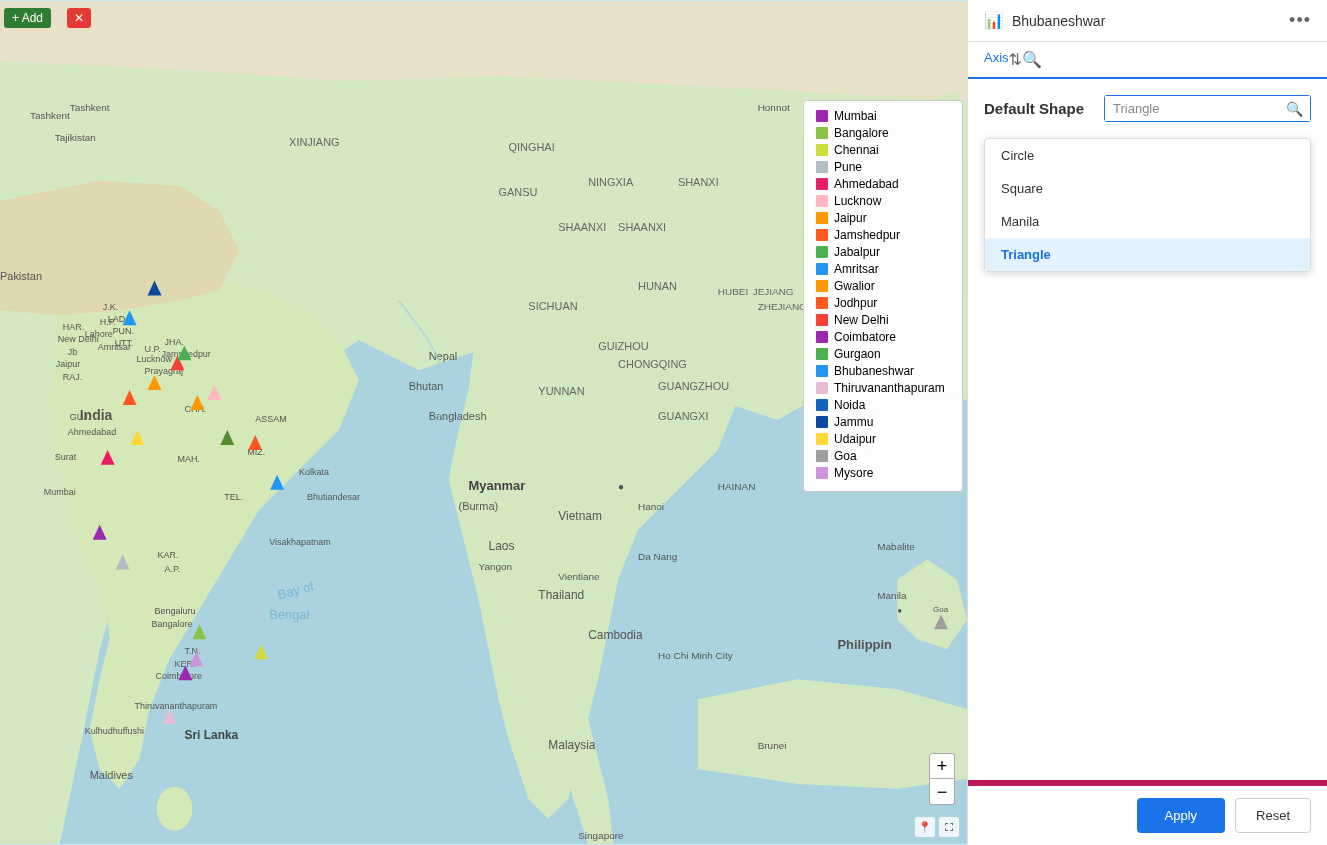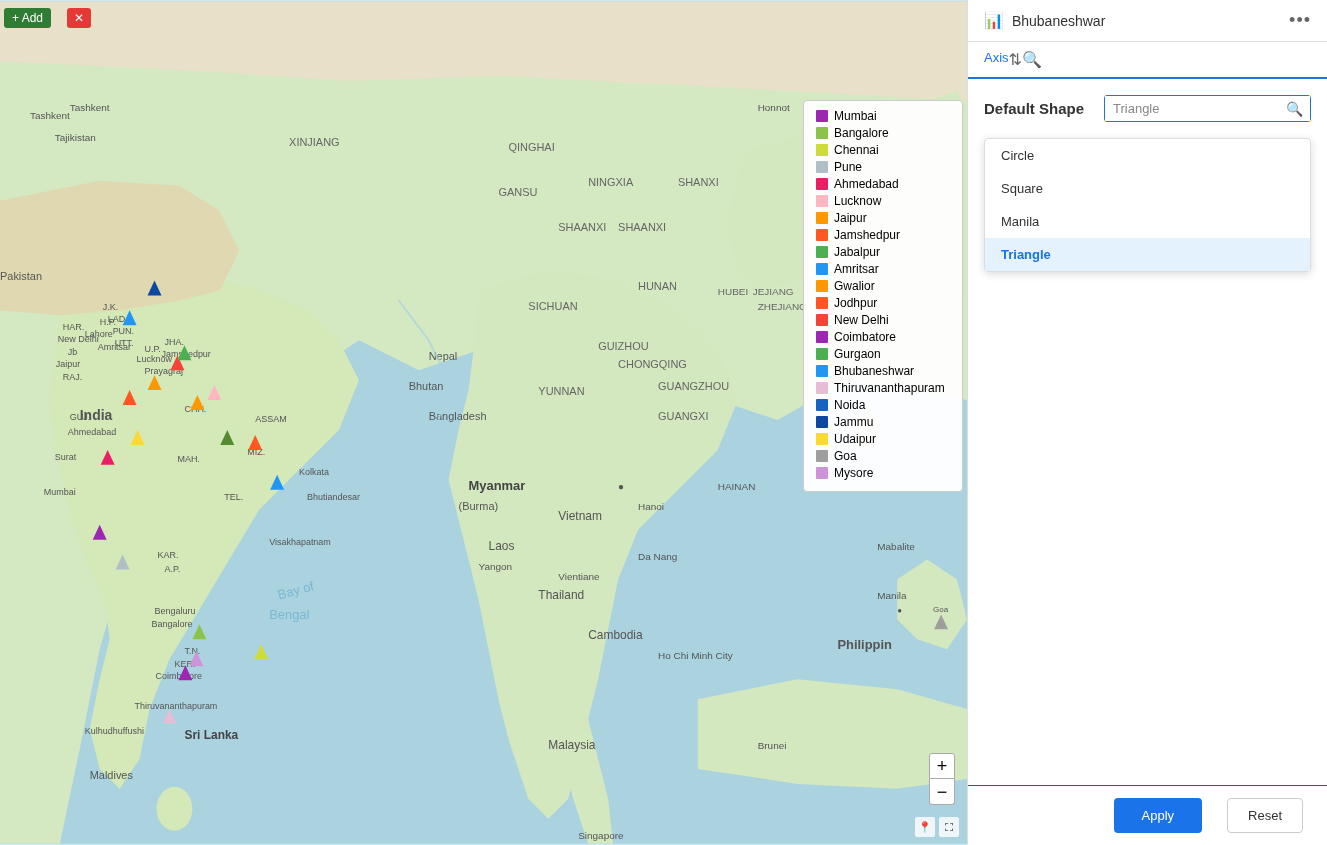--- a/index.html
+++ b/index.html
@@ -246,25 +246,25 @@
       cursor: pointer;
     }
 
     .shape-item.selected {
       background: #e3f2fd;
       font-weight: 600;
       color: #1a73e8;
     }
 
     .panel-footer {
-      padding: 12px 24px;
-      display: flex;
-      gap: 25px;
+      padding: 12px 16px;
+      display: flex;
+      gap: 10px;
       justify-content: flex-end;
-      border-top: 1px solid #be185d;
+      border-top: 6px solid #be185d;
     }
 
     .btn-apply {
       background: #1a73e8;
       color: white;
       border: none;
       border-radius: 4px;
       padding: 9px 28px;
       font-size: 13px;
       font-weight: 500;

